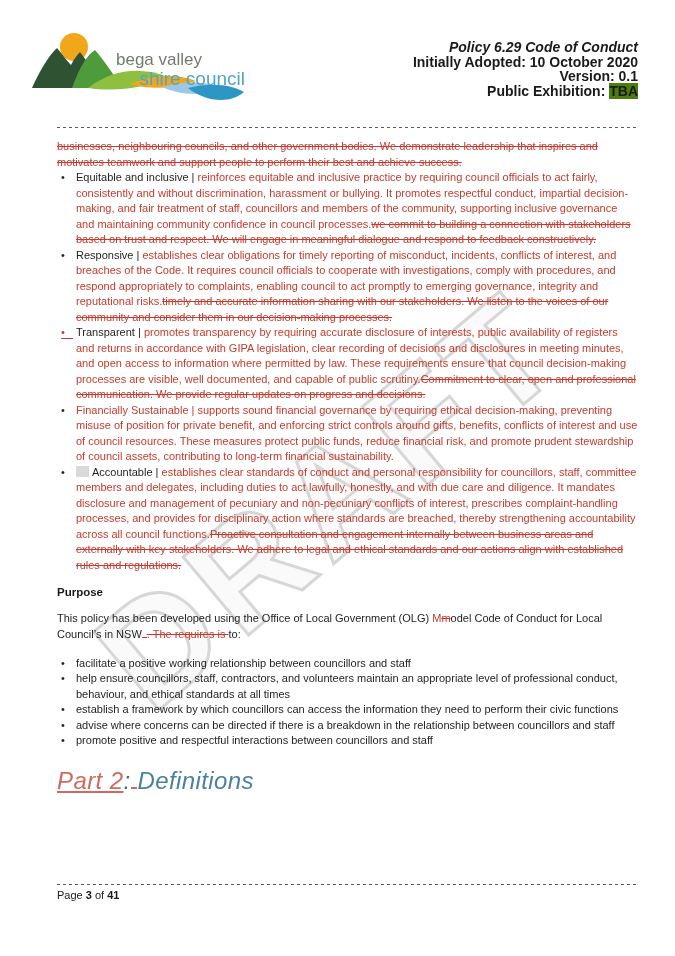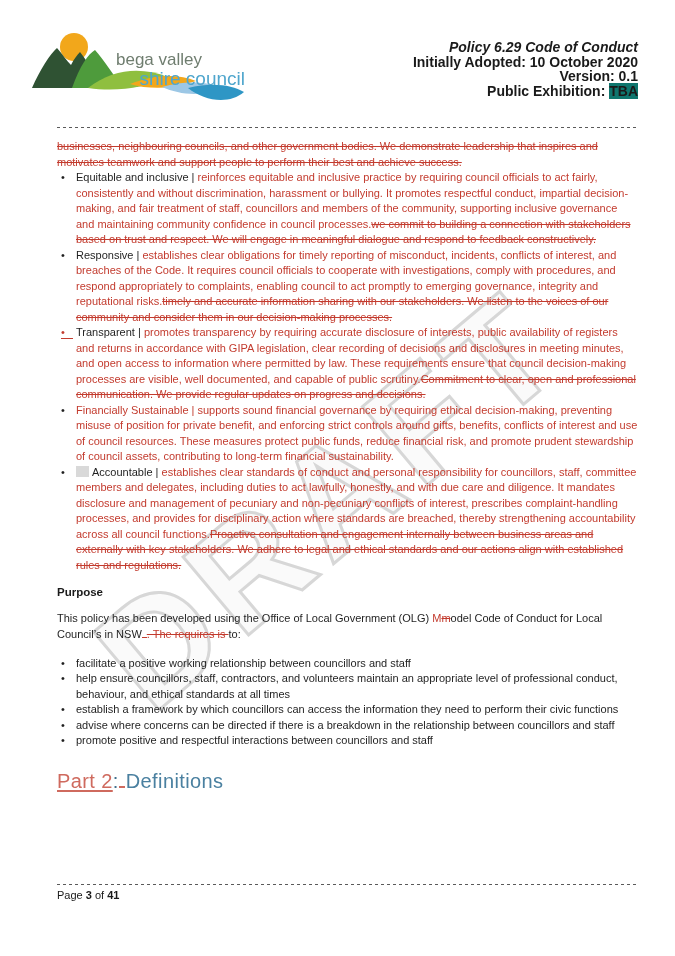--- a/index.html
+++ b/index.html
@@ -11,42 +11,42 @@
     transform:rotate(-40deg);
     font-size:148px;font-weight:bold;letter-spacing:10px;
     color:rgba(244,244,244,0.45);
     -webkit-text-stroke:3px #d7d7d7;
     user-select:none;pointer-events:none;}
   
   .logo{position:absolute;left:30px;top:26px;z-index:1;}
   .header-meta{position:absolute;right:37px;top:40px;z-index:1;text-align:right;
     font-size:14px;line-height:14.6px;font-weight:bold;color:#1a1a1a;}
   .header-meta .m1{font-style:italic;}
-  .hl{background:#0f766e;}
+  .hl{background:#4d7c0f;}
   .dash{position:absolute;left:57px;width:581px;height:1px;z-index:1;
     background-image:repeating-linear-gradient(90deg,#5a5a5a 0 3px,transparent 3px 6px);}
   .dash-top{top:127px;}
   .dash-bottom{top:884px;}
   
   .body-text{position:absolute;left:57px;top:139px;width:581px;z-index:1;
     font-size:11px;line-height:15.5px;}
   .del{color:#c33b2e;text-decoration:line-through;}
   .ins{color:#c33b2e;text-decoration-skip-ink:none;}
   p{margin:0;}
   ul{margin:0;padding:0;list-style:none;}
   ul.vals{margin-bottom:12px;}
   ul.vals li,ul.plain li{position:relative;padding-left:19px;}
   ul.vals li::before,ul.plain li::before{content:"\2022";position:absolute;left:4px;top:0;color:#1f1f1f;}
   ul.vals li.ins-bullet::before{color:#c33b2e;border-bottom:1px solid #c33b2e;width:12px;height:13px;}
   .grey-chip{display:inline-block;width:13px;height:11px;background:#d9d9d9;margin-right:3px;vertical-align:-1px;}
   .heading-purpose{font-size:11.5px;font-weight:bold;margin:0 0 10px 0;color:#1a1a1a;}
   .policy-para{margin:0 0 13px 0;}
   ul.plain{margin-bottom:19px;}
   .ins-space{display:inline-block;width:5px;height:11px;border-bottom:1px solid #c33b2e;}
-  .part2{margin:10px 0 0 0;font-size:20px;font-weight:400;letter-spacing:0.4px;line-height:26px;color:#4a80a0;}
+  .part2{margin:10px 0 0 0;font-size:24px;font-weight:400;letter-spacing:0.4px;line-height:26px;color:#4a80a0;font-style:italic;}
   .part2 .p2ins{color:#cf6a5e;text-decoration:underline;text-decoration-skip-ink:none;text-underline-offset:2px;}
   .part2 .p2colon{color:#3f6f8d;}
   .part2 .p2space{display:inline-block;width:6px;height:15px;border-bottom:2px solid #cf6a5e;margin-right:1px;}
   
   .footer-text{position:absolute;left:57px;top:889px;width:581px;z-index:1;
     font-size:11px;display:flex;justify-content:space-between;color:#1a1a1a;}
   .pg-b{font-weight:bold;}
 </style>
 </head>
 <body>

